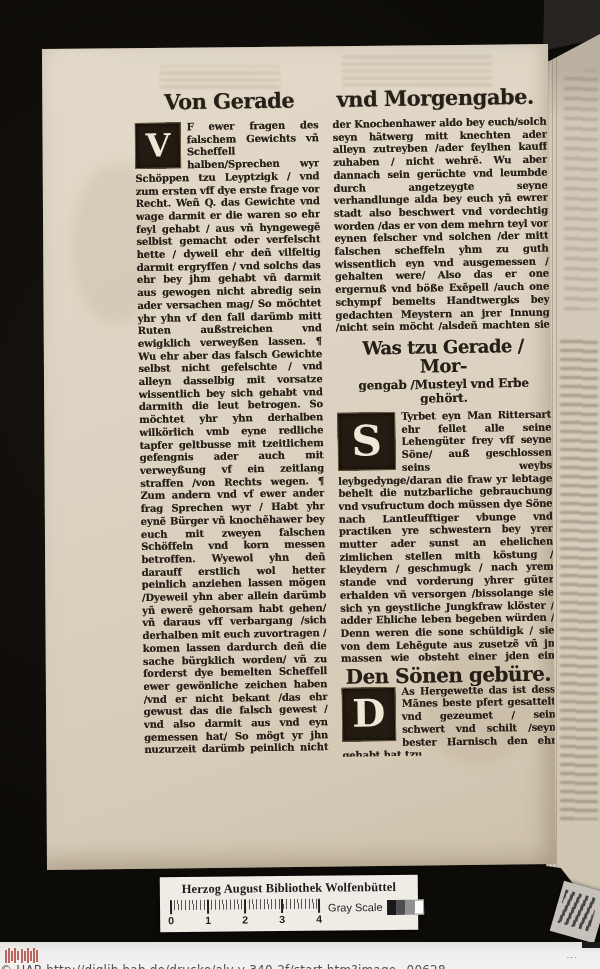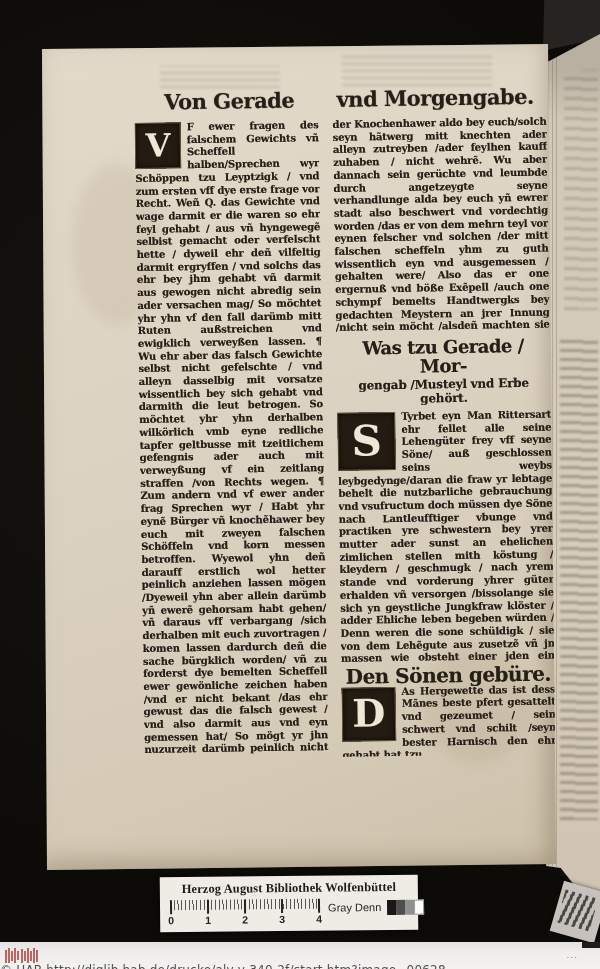--- a/index.html
+++ b/index.html
@@ -179,21 +179,21 @@
         <div class="cmtick" style="left:37px;"></div>
         <div class="cmtick" style="left:74px;"></div>
         <div class="cmtick" style="left:111px;"></div>
         <div class="cmtick" style="left:148px;"></div>
         <span class="ruler-num" style="left:-4px;">0</span>
         <span class="ruler-num" style="left:33px;">1</span>
         <span class="ruler-num" style="left:70px;">2</span>
         <span class="ruler-num" style="left:107px;">3</span>
         <span class="ruler-num" style="left:144px;">4</span>
       </div>
-      <span class="grayscale-label">Gray Denn</span>
+      <span class="grayscale-label">Gray Scale</span>
       <div class="swatches">
         <div class="swatch" style="background-color: rgb(24, 24, 24);"></div>
         <div class="swatch" style="background-color: rgb(78, 78, 78);"></div>
         <div class="swatch" style="background-color: rgb(144, 144, 144);"></div>
         <div class="swatch" style="background-color: rgb(253, 253, 253);"></div>
       </div>
     </div>
   </div>
 
   <div class="footer">

